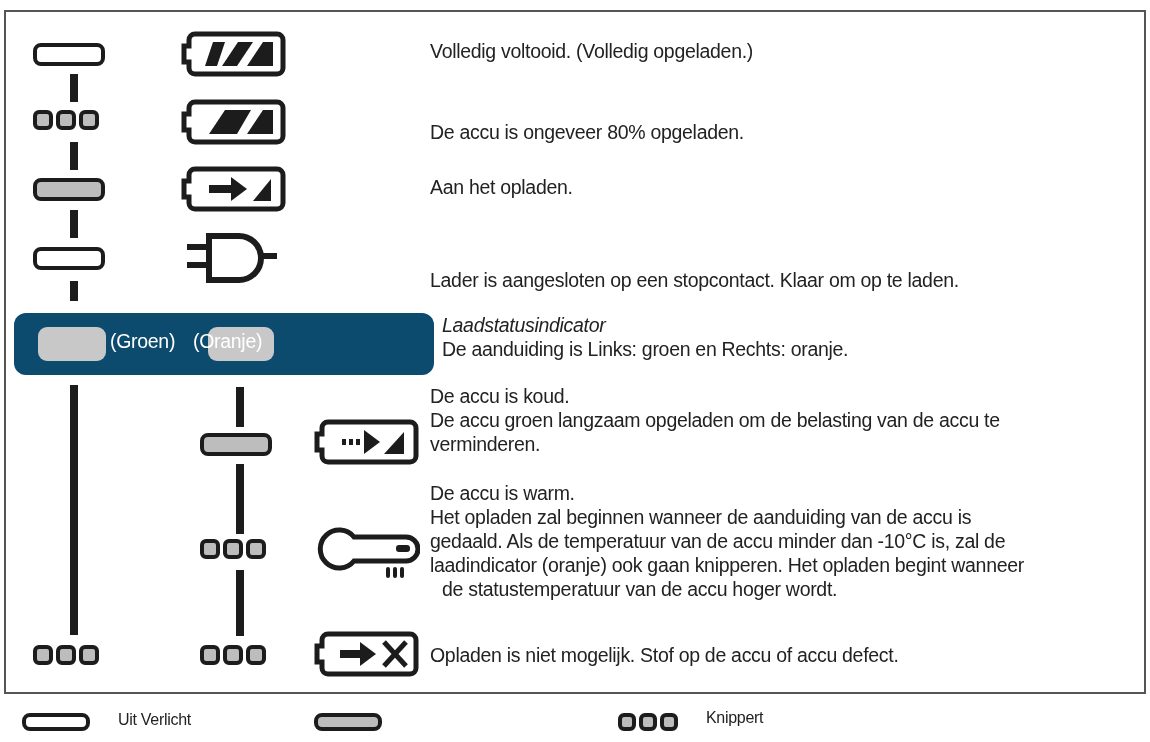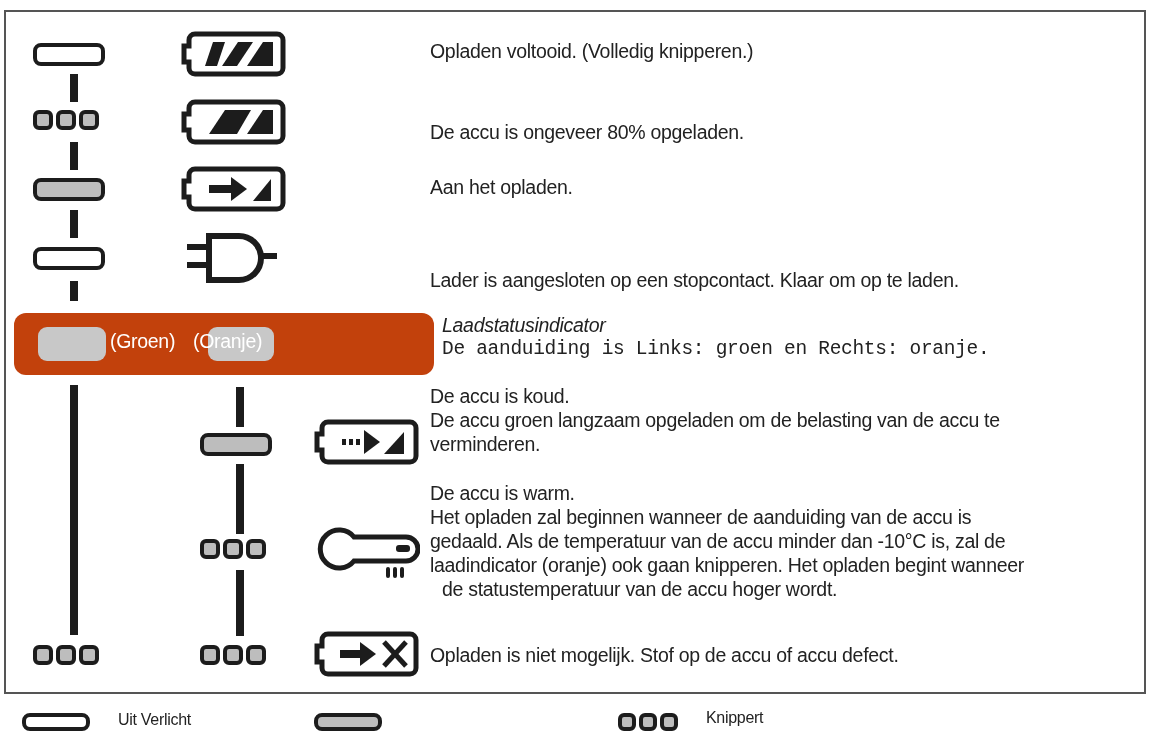--- a/index.html
+++ b/index.html
@@ -12,21 +12,21 @@
              border-radius: 8px; box-sizing: content-box; background: #fff; }
   .led-bar.lit { background: #bdbdbd; }
   .blink { position: absolute; display: flex; gap: 3px; }
   .blink span { width: 12px; height: 12px; border: 4px solid #1c1c1c; border-radius: 6px;
                 background: #bdbdbd; display: inline-block; }
   .vline { position: absolute; width: 8px; background: #1c1c1c; }
   .icon { position: absolute; }
   .desc { position: absolute; font-size: 19.5px; line-height: 24px; letter-spacing: -0.3px;
           color: #222; white-space: nowrap; }
   .banner { position: absolute; left: 14px; top: 313px; width: 420px; height: 62px;
-            background: #c2410c; border-radius: 12px; }
+            background: #0c4a6e; border-radius: 12px; }
   .banner .swatch { position: absolute; width: 68px; height: 34px; border-radius: 9px;
                     background: #c8c8c8; top: 14px; }
   .banner .label { position: absolute; top: 17px; color: #fff; font-size: 19.5px;
                    letter-spacing: -0.3px; white-space: nowrap; }
   .legend-text { position: absolute; font-size: 16px; color: #222; letter-spacing: -0.3px; }
 </style>
 </head>
 <body>
 
 <div class="frame"></div>
@@ -61,33 +61,33 @@
   <polygon points="50,14 66,26 50,38" fill="#1c1c1c"></polygon>
   <polygon points="72,38 90,16 90,38" fill="#1c1c1c"></polygon>
 </svg>
 <svg class="icon" style="left:183px;top:232px;" width="104" height="52" viewBox="0 0 104 52">
   <rect x="4" y="12" width="20" height="6" fill="#1c1c1c"></rect>
   <rect x="4" y="30" width="20" height="6" fill="#1c1c1c"></rect>
   <path d="M26 4 v44 h30 a22 22 0 0 0 0 -44 z" fill="none" stroke="#1c1c1c" stroke-width="6"></path>
   <rect x="80" y="21" width="14" height="6" fill="#1c1c1c"></rect>
 </svg>
 
-<div class="desc" style="left:430px;top:39px;">Opladen voltooid. (Volledig knipperen.)</div>
+<div class="desc" style="left:430px;top:39px;">Volledig voltooid. (Volledig opgeladen.)</div>
 <div class="desc" style="left:430px;top:120px;">De accu is ongeveer 80% opgeladen.</div>
 <div class="desc" style="left:430px;top:175px;">Aan het opladen.</div>
 <div class="desc" style="left:430px;top:244px;margin-top:24px;">Lader is aangesloten op een stopcontact. Klaar om op te laden.</div>
 
 <div class="banner">
   <div class="swatch" style="left:24px;"></div>
   <div class="label" style="left:96px;">(Groen)</div>
   <div class="swatch" style="left:194px;width:66px;"></div>
   <div class="label" style="left:179px;">(Oranje)</div>
 </div>
 <div class="desc" style="left:442px;top:313px;font-style:italic;">Laadstatusindicator</div>
-<div class="desc" style="left:442px;top:337px;font-family:Liberation Mono, monospace;">De aanduiding is Links: groen en Rechts: oranje.</div>
+<div class="desc" style="left:442px;top:337px;">De aanduiding is Links: groen en Rechts: oranje.</div>
 
 <div class="vline" style="left:70px;top:385px;height:250px;"></div>
 <div class="blink" style="left:33px;top:645px;">
     <span></span>
     <span></span>
     <span></span>
   </div>
 
 <div class="vline" style="left:236px;top:387px;height:40px;"></div>
 <div class="led-bar lit" style="left:200px;top:433px;"></div>

